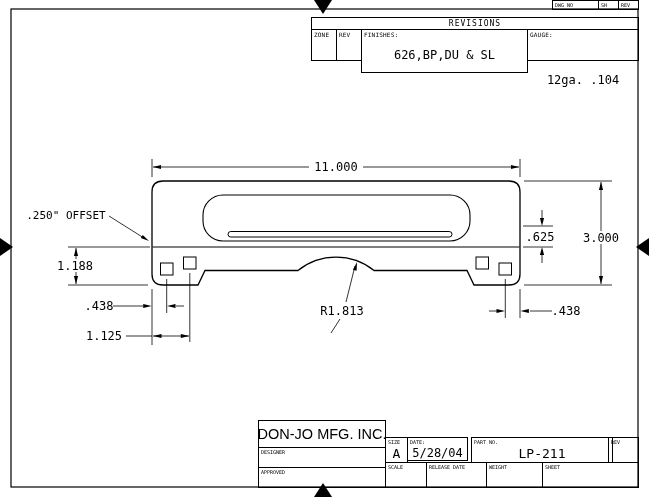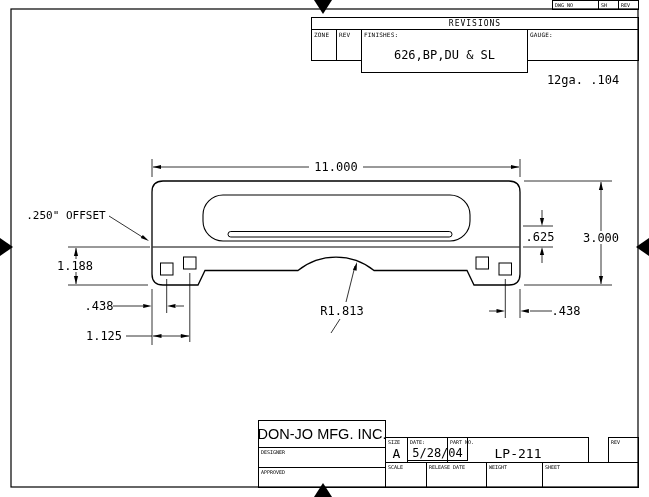--- a/index.html
+++ b/index.html
@@ -69,21 +69,21 @@
     <span class="tiny">APPROVED</span>
   </div>
   <div class="cell" style="left:385px; top:437px; width:23px; height:26px;">
     <span class="tiny">SIZE</span>
     <span class="val big">A</span>
   </div>
   <div class="cell" style="left:407px; top:437px; width:61px; height:24px;justify-content:center;">
     <span class="tiny">DATE:</span>
     <span class="val">5/28/04</span>
   </div>
-  <div class="cell" style="left:447px; top:437px; width:142px; height:26px;">
+  <div class="cell" style="left:471px; top:437px; width:142px; height:26px;">
     <span class="tiny">PART NO.</span>
     <span class="val big">LP-211</span>
   </div>
   <div class="cell" style="left:608px; top:437px; width:31px; height:26px;">
     <span class="tiny">REV</span>
   </div>
   <div class="cell" style="left:385px; top:462px; width:42px; height:26px;">
     <span class="tiny">SCALE</span>
   </div>
   <div class="cell" style="left:426px; top:462px; width:61px; height:26px;">

